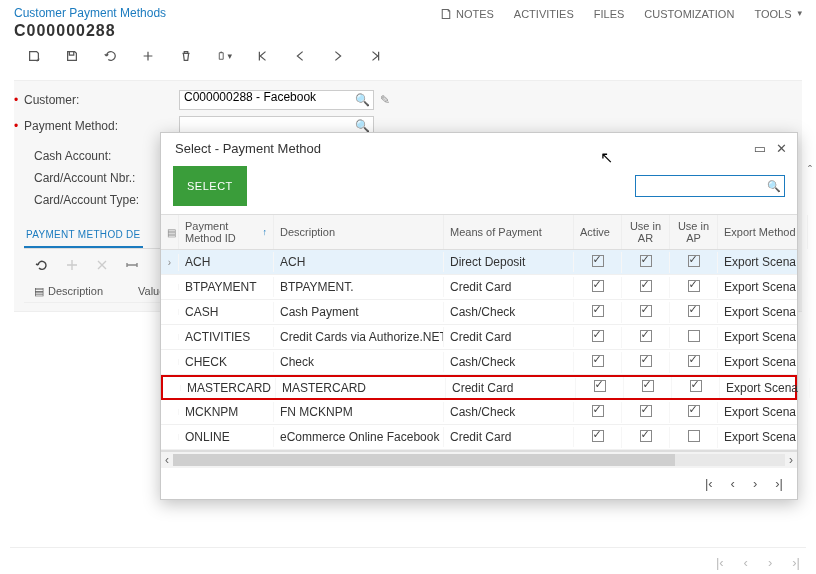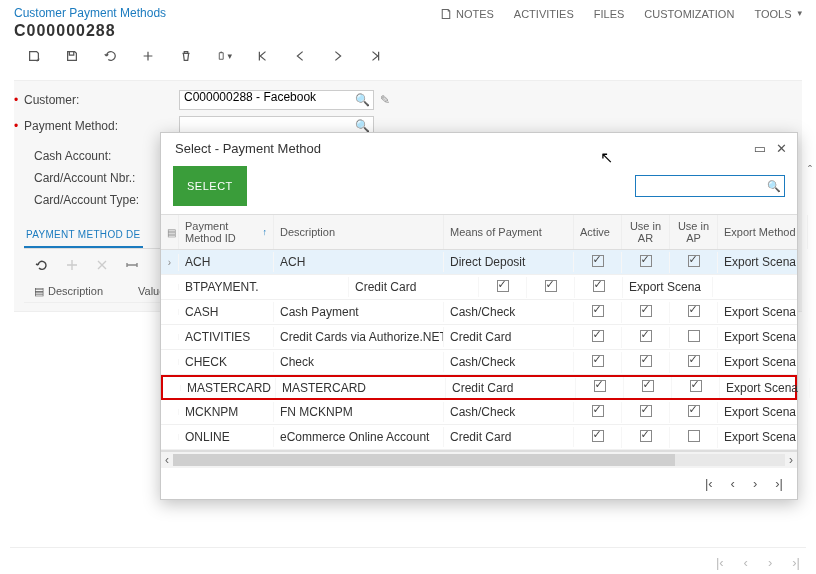--- a/index.html
+++ b/index.html
@@ -279,20 +279,21 @@
             <div class="cell c-id">ACH</div>
             <div class="cell c-desc">ACH</div>
             <div class="cell c-mop">Direct Deposit</div>
             <div class="cell c-active"><span class="chk on"></span></div>
             <div class="cell c-ar"><span class="chk on"></span></div>
             <div class="cell c-ap"><span class="chk on"></span></div>
             <div class="cell c-export">Export Scena</div>
           </div>
           <div class="row">
             <div class="cell c-handle"></div>
+            <div class="cell c-id">BTPAYMENT</div>
             <div class="cell c-desc">BTPAYMENT.</div>
             <div class="cell c-mop">Credit Card</div>
             <div class="cell c-active"><span class="chk on"></span></div>
             <div class="cell c-ar"><span class="chk on"></span></div>
             <div class="cell c-ap"><span class="chk on"></span></div>
             <div class="cell c-export">Export Scena</div>
           </div>
           <div class="row">
             <div class="cell c-handle"></div>
             <div class="cell c-id">CASH</div>
@@ -339,21 +340,21 @@
             <div class="cell c-desc">FN MCKNPM</div>
             <div class="cell c-mop">Cash/Check</div>
             <div class="cell c-active"><span class="chk on"></span></div>
             <div class="cell c-ar"><span class="chk on"></span></div>
             <div class="cell c-ap"><span class="chk on"></span></div>
             <div class="cell c-export">Export Scena</div>
           </div>
           <div class="row">
             <div class="cell c-handle"></div>
             <div class="cell c-id">ONLINE</div>
-            <div class="cell c-desc">eCommerce Online Account</div>
+            <div class="cell c-desc">eCommerce Online Facebook</div>
             <div class="cell c-mop">Credit Card</div>
             <div class="cell c-active"><span class="chk on"></span></div>
             <div class="cell c-ar"><span class="chk on"></span></div>
             <div class="cell c-ap"><span class="chk"></span></div>
             <div class="cell c-export">Export Scena</div>
           </div>
         </div>
     </div>
 
     <div class="popup-hscroll">

